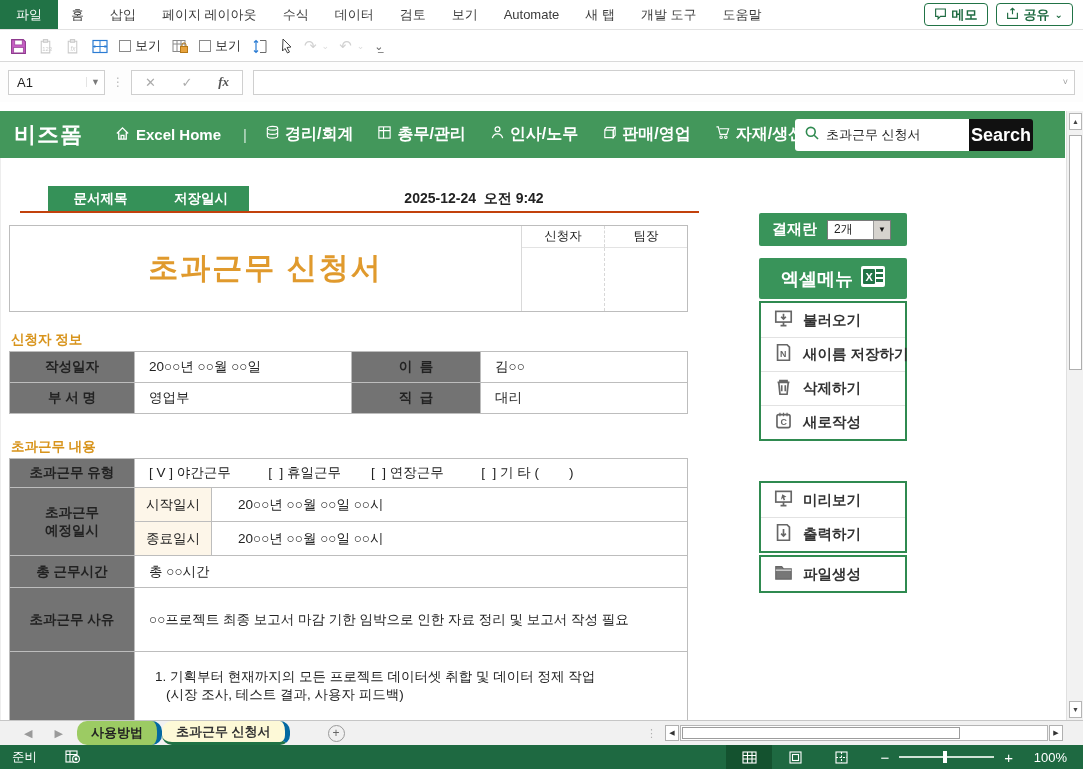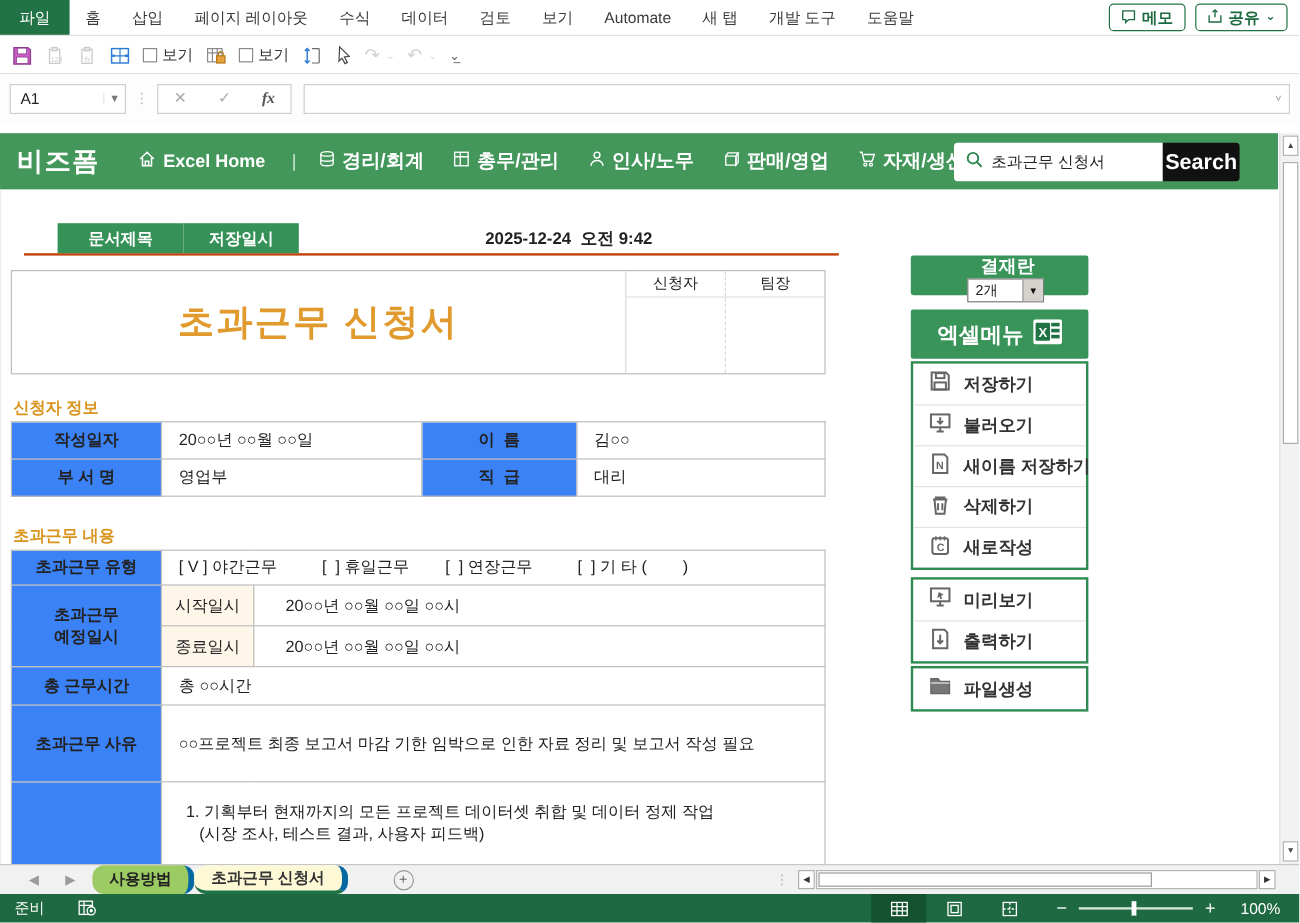--- a/index.html
+++ b/index.html
@@ -68,31 +68,31 @@
   .signhdr div + div { border-left:1px dashed #d8d8d8; }
   .signcells { flex:1; display:flex; }
   .signcells div { flex:1; }
   .signcells div + div { border-left:1px dashed #d8d8d8; }
 
   .sechdr { position:absolute; left:10px; color:#d8941c; font-weight:bold; font-size:13.5px; }
   .sec1 { top:173px; } .sec2 { top:280px; }
 
   table.ftab { border-collapse:collapse; position:absolute; left:8px; table-layout:fixed; }
   table.ftab td { border:1px solid #bdbdbd; font-size:13.5px; color:#222; vertical-align:middle; }
-  td.lab { background:#3b82f6; text-align:center; font-weight:bold; }
+  td.lab { background:#737373; text-align:center; font-weight:bold; }
   td.sublab { background:#fdf6e9; text-align:center; }
   td.val { padding-left:14px; }
   .pre { white-space:pre; }
 
   .t1 { top:193px; width:679px; }
   .t1 td { height:31px; }
   .t2 { top:300px; width:679px; }
 
   
-  .approval { position:absolute; left:758px; top:55px; width:148px; height:33px; background:#39945a; border-radius:2px; display:flex; align-items:center;flex-direction:column; }
+  .approval { position:absolute; left:758px; top:55px; width:148px; height:33px; background:#39945a; border-radius:2px; display:flex; align-items:center; }
   .approval .alabel { color:#fff; font-weight:bold; font-size:15px; margin-left:13px; }
   .dd { margin-left:10px; width:64px; height:20px; background:#fff; border:1px solid #7a7a7a; display:flex; align-items:center; }
   .dd .ddval { flex:1; font-size:12px; padding-left:6px; }
   .dd .ddbtn { width:17px; height:18px; background:#d6d3ce; border-left:1px solid #9a9a9a; display:flex; align-items:center; justify-content:center; font-size:8px; color:#111; }
 
   .xlmenu-hdr { position:absolute; left:758px; top:100px; width:148px; height:41px; background:#39945a; border-radius:2px; display:flex; align-items:center; justify-content:center; gap:8px; color:#fff; font-size:18px; font-weight:bold; }
   .menu-group { position:absolute; left:758px; width:148px; background:#fff; border:2px solid #2f8a50; }
   .mg1 { top:143px; } .mg2 { top:323px; } .mg3 { top:397px; }
   .mitem { height:34px; display:flex; align-items:center; gap:10px; padding-left:13px; }
   .mitem + .mitem { border-top:1px solid #e2e2e2; }
@@ -422,28 +422,20 @@
             <rect x="15" y="3" width="7" height="3" fill="#217346"></rect>
             <rect x="15" y="8" width="7" height="3" fill="#217346"></rect>
             <rect x="15" y="13" width="7" height="3" fill="#217346"></rect>
           </svg>
       </span>
     </div>
 
     <div class="menu-group mg1">
       <div class="mitem">
         <span><svg width="19" height="19" viewBox="0 0 16 16" fill="none" stroke-width="1.4">
-              <path d="M2 2h10l2 2v10H2z"></path>
-              <rect x="5" y="2.5" width="6" height="3.5"></rect>
-              <rect x="4" y="9" width="8" height="5"></rect>
-            </svg></span>
-        <span class="mlabel">저장하기</span>
-      </div>
-      <div class="mitem">
-        <span><svg width="19" height="19" viewBox="0 0 16 16" fill="none" stroke-width="1.4">
               <rect x="1.5" y="2" width="13" height="9"></rect>
               <path d="M8 4v4M6 6.5 8 8.5l2-2M5.5 14h5M8 11v3"></path>
             </svg></span>
         <span class="mlabel">불러오기</span>
       </div>
       <div class="mitem">
         <span><svg width="19" height="19" viewBox="0 0 16 16" fill="none" stroke-width="1.4">
               <path d="M3 1.5h8l2 2v11H3z"></path>
               <text x="5" y="11.5" font-size="7.5" font-weight="bold" fill="#666" stroke="none">N</text>
             </svg></span>

